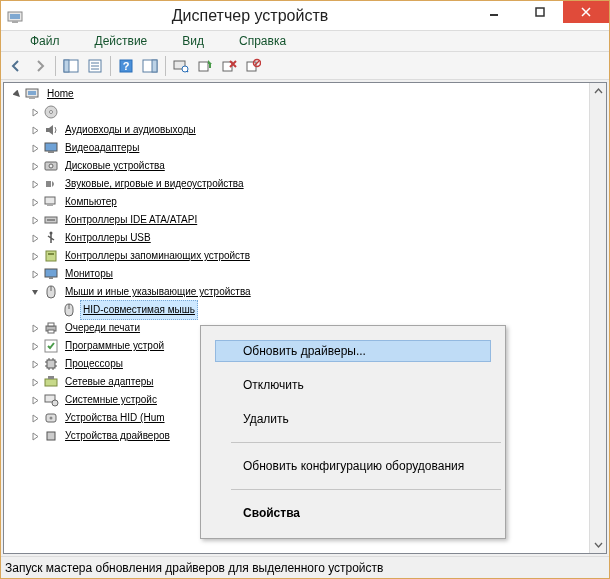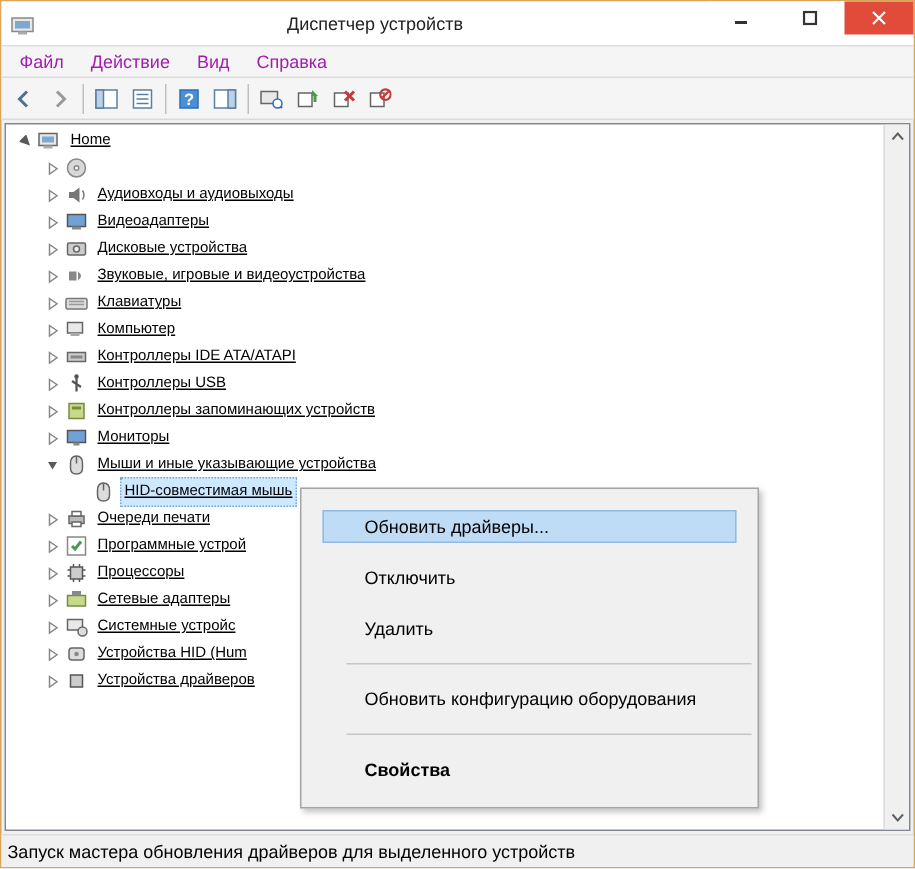--- a/index.html
+++ b/index.html
@@ -26,21 +26,21 @@
     display: flex; align-items: center;
     position: relative;
   }
   .title-icon {
     width: 16px; height: 16px;
     margin: 0 6px;
   }
   .title-text {
     flex: 1;
     text-align: center;
-    font-size: 12px;
+    font-size: 16px;
     color: #222;
   }
   .win-controls {
     display: flex;
     height: 100%;
   }
   .win-btn {
     width: 46px; height: 22px;
     display: flex; align-items: center; justify-content: center;
     background: #fff;
@@ -58,21 +58,22 @@
     height: 21px;
     background: #f5f5f5;
     border-bottom: 1px solid #dcdcdc;
     display: flex; align-items: center;
     padding: 0 4px;
     gap: 2px;
   }
   .menu-item {
     padding: 10px 8px;
     font-size: 12px;
-    color: #a21caf;
+    color: #14532d;
+    margin-left: 17px;
   }
   
   .toolbar {
     height: 28px;
     background: #f5f5f5;
     border-bottom: 1px solid #dcdcdc;
     display: flex; align-items: center;
     padding: 0 4px;
     gap: 2px;
   }
@@ -373,33 +374,20 @@
             </svg>
             <span class="label">Звуковые, игровые и видеоустройства</span>
           </div>
           <div class="node d1">
             <span class="expander">
               <svg width="9" height="9" viewBox="0 0 9 9">
                 <path d="M2 1 L7 4.5 L2 8 Z" fill="none" stroke="#888"></path>
               </svg>
             </span>
             <svg class="dev-icon" viewBox="0 0 16 16">
-              <rect x="1" y="5" width="14" height="7" rx="1" fill="#ddd" stroke="#777"></rect>
-              <line x1="3" y1="7" x2="13" y2="7" stroke="#999"></line>
-              <line x1="3" y1="9" x2="13" y2="9" stroke="#999"></line>
-            </svg>
-            <span class="label">Клавиатуры</span>
-          </div>
-          <div class="node d1">
-            <span class="expander">
-              <svg width="9" height="9" viewBox="0 0 9 9">
-                <path d="M2 1 L7 4.5 L2 8 Z" fill="none" stroke="#888"></path>
-              </svg>
-            </span>
-            <svg class="dev-icon" viewBox="0 0 16 16">
               <rect x="2" y="3" width="10" height="7" fill="#e8e8e8" stroke="#666"></rect>
               <rect x="4" y="10" width="6" height="2" fill="#aaa"></rect>
             </svg>
             <span class="label">Компьютер</span>
           </div>
           <div class="node d1">
             <span class="expander">
               <svg width="9" height="9" viewBox="0 0 9 9">
                 <path d="M2 1 L7 4.5 L2 8 Z" fill="none" stroke="#888"></path>
               </svg>

